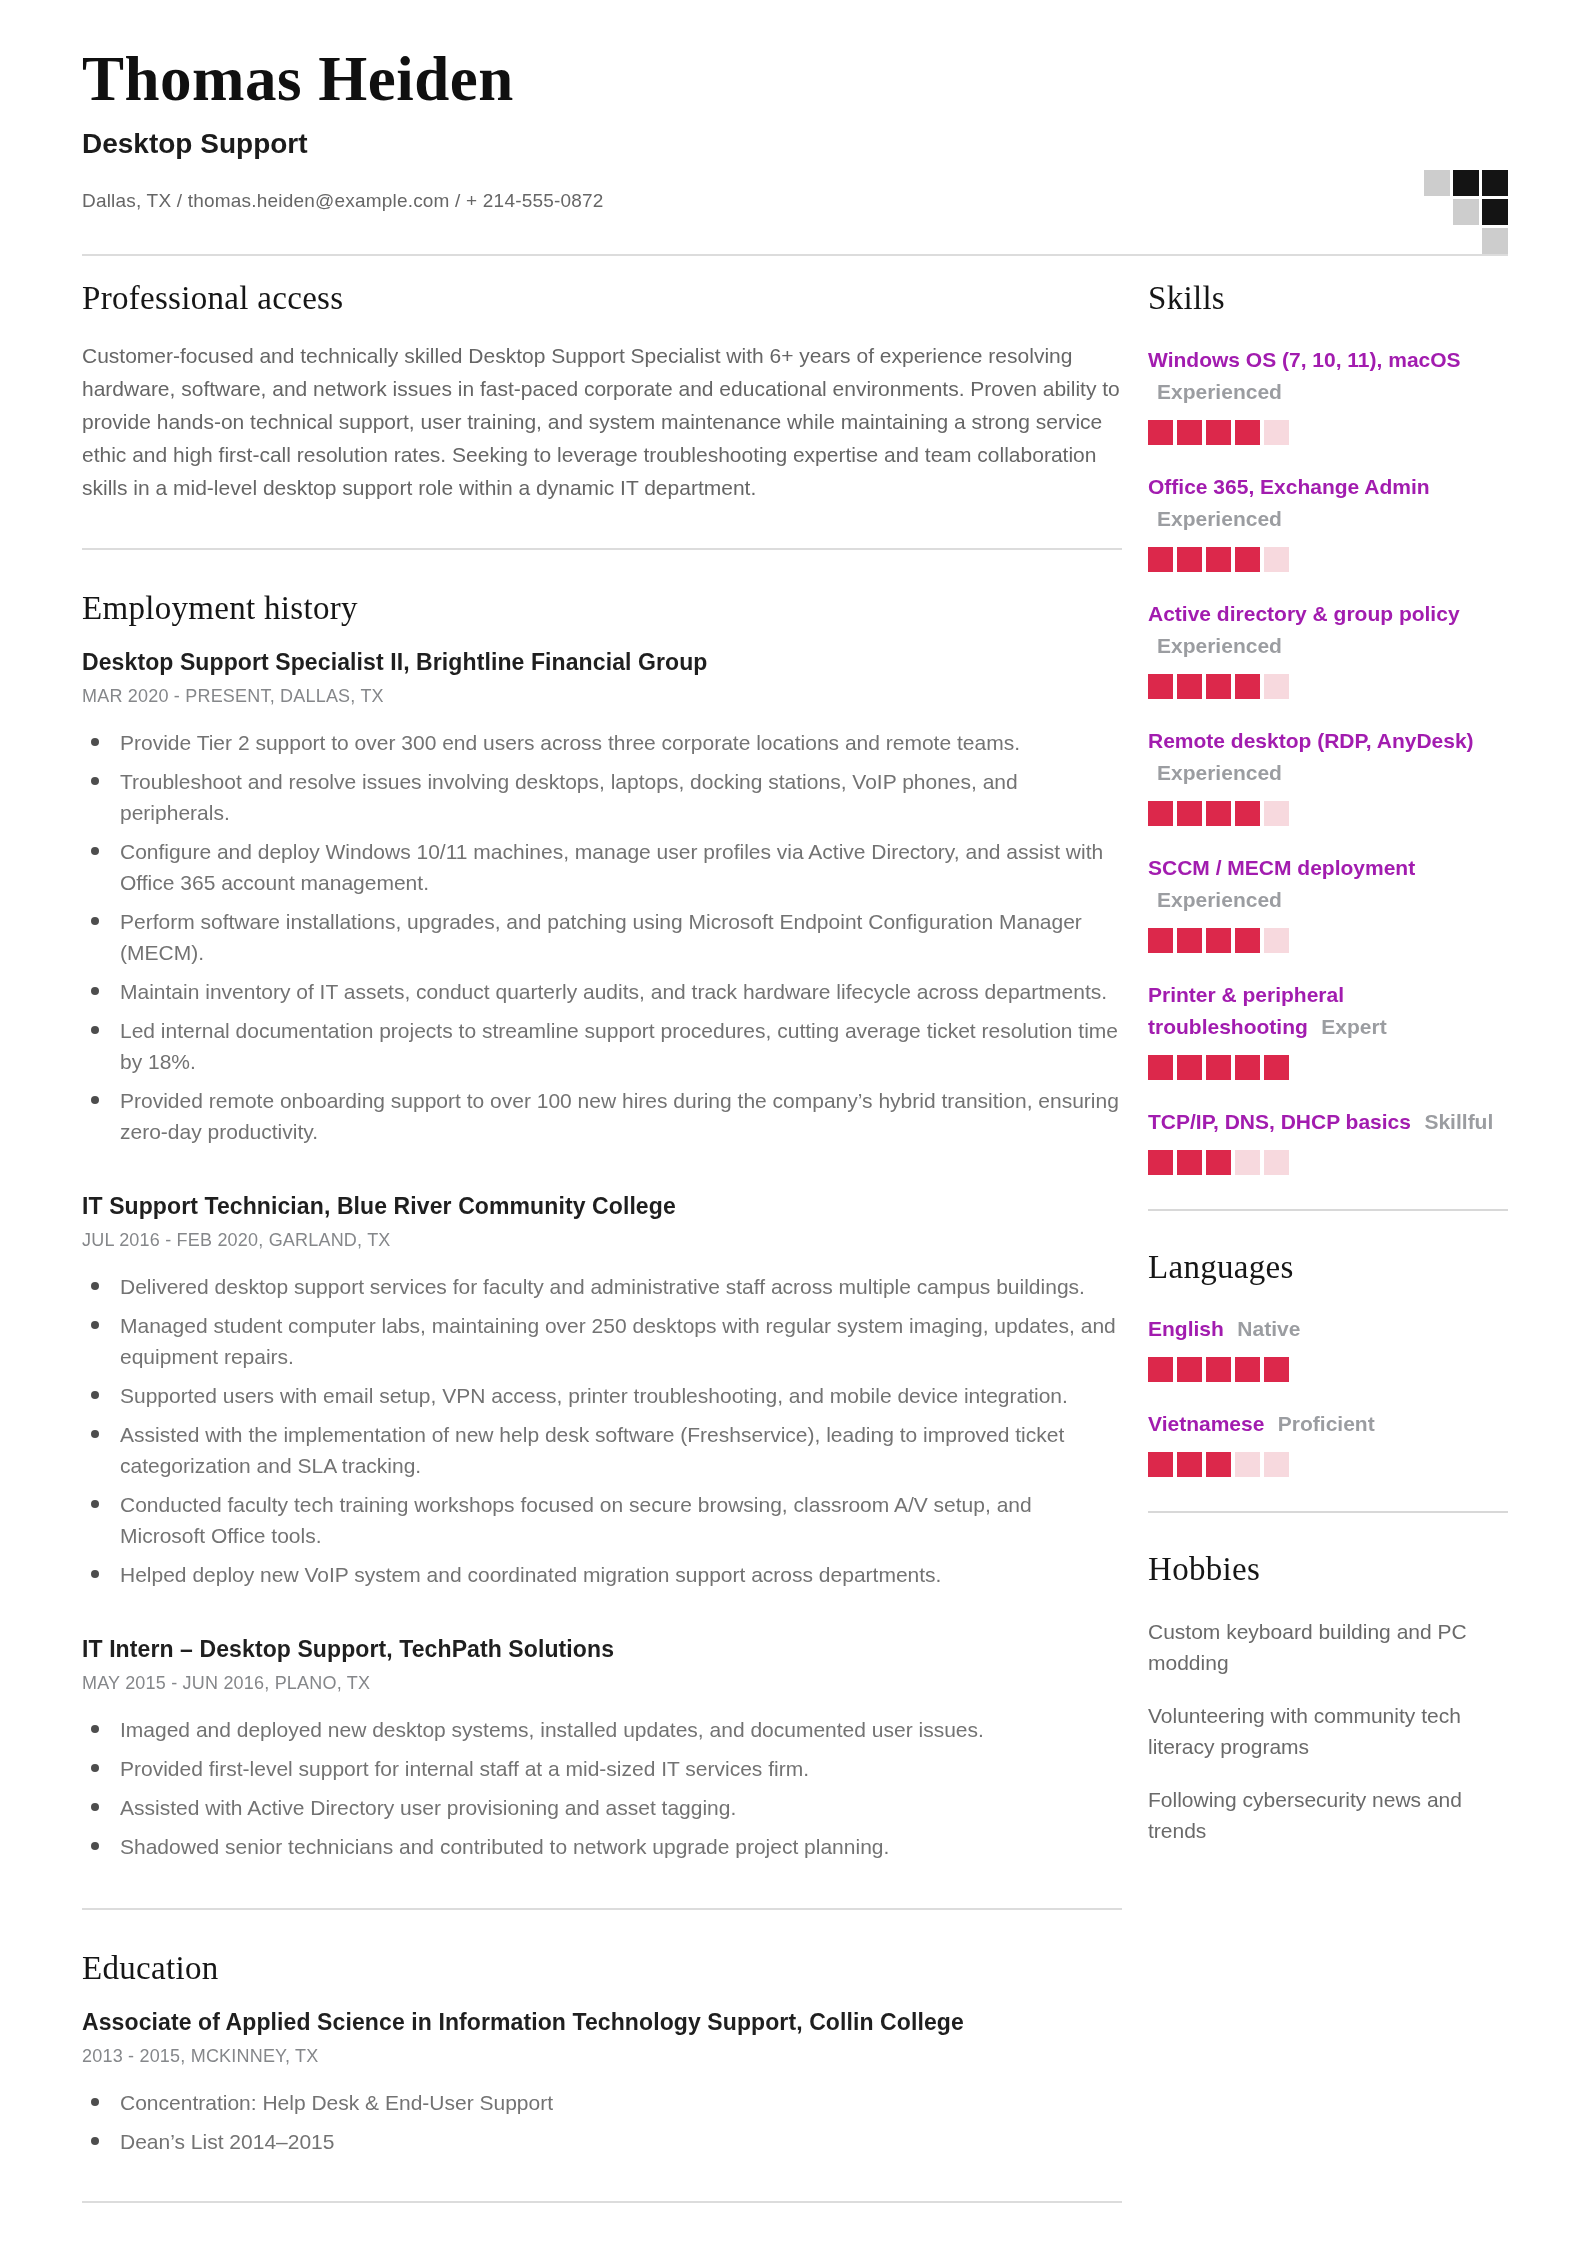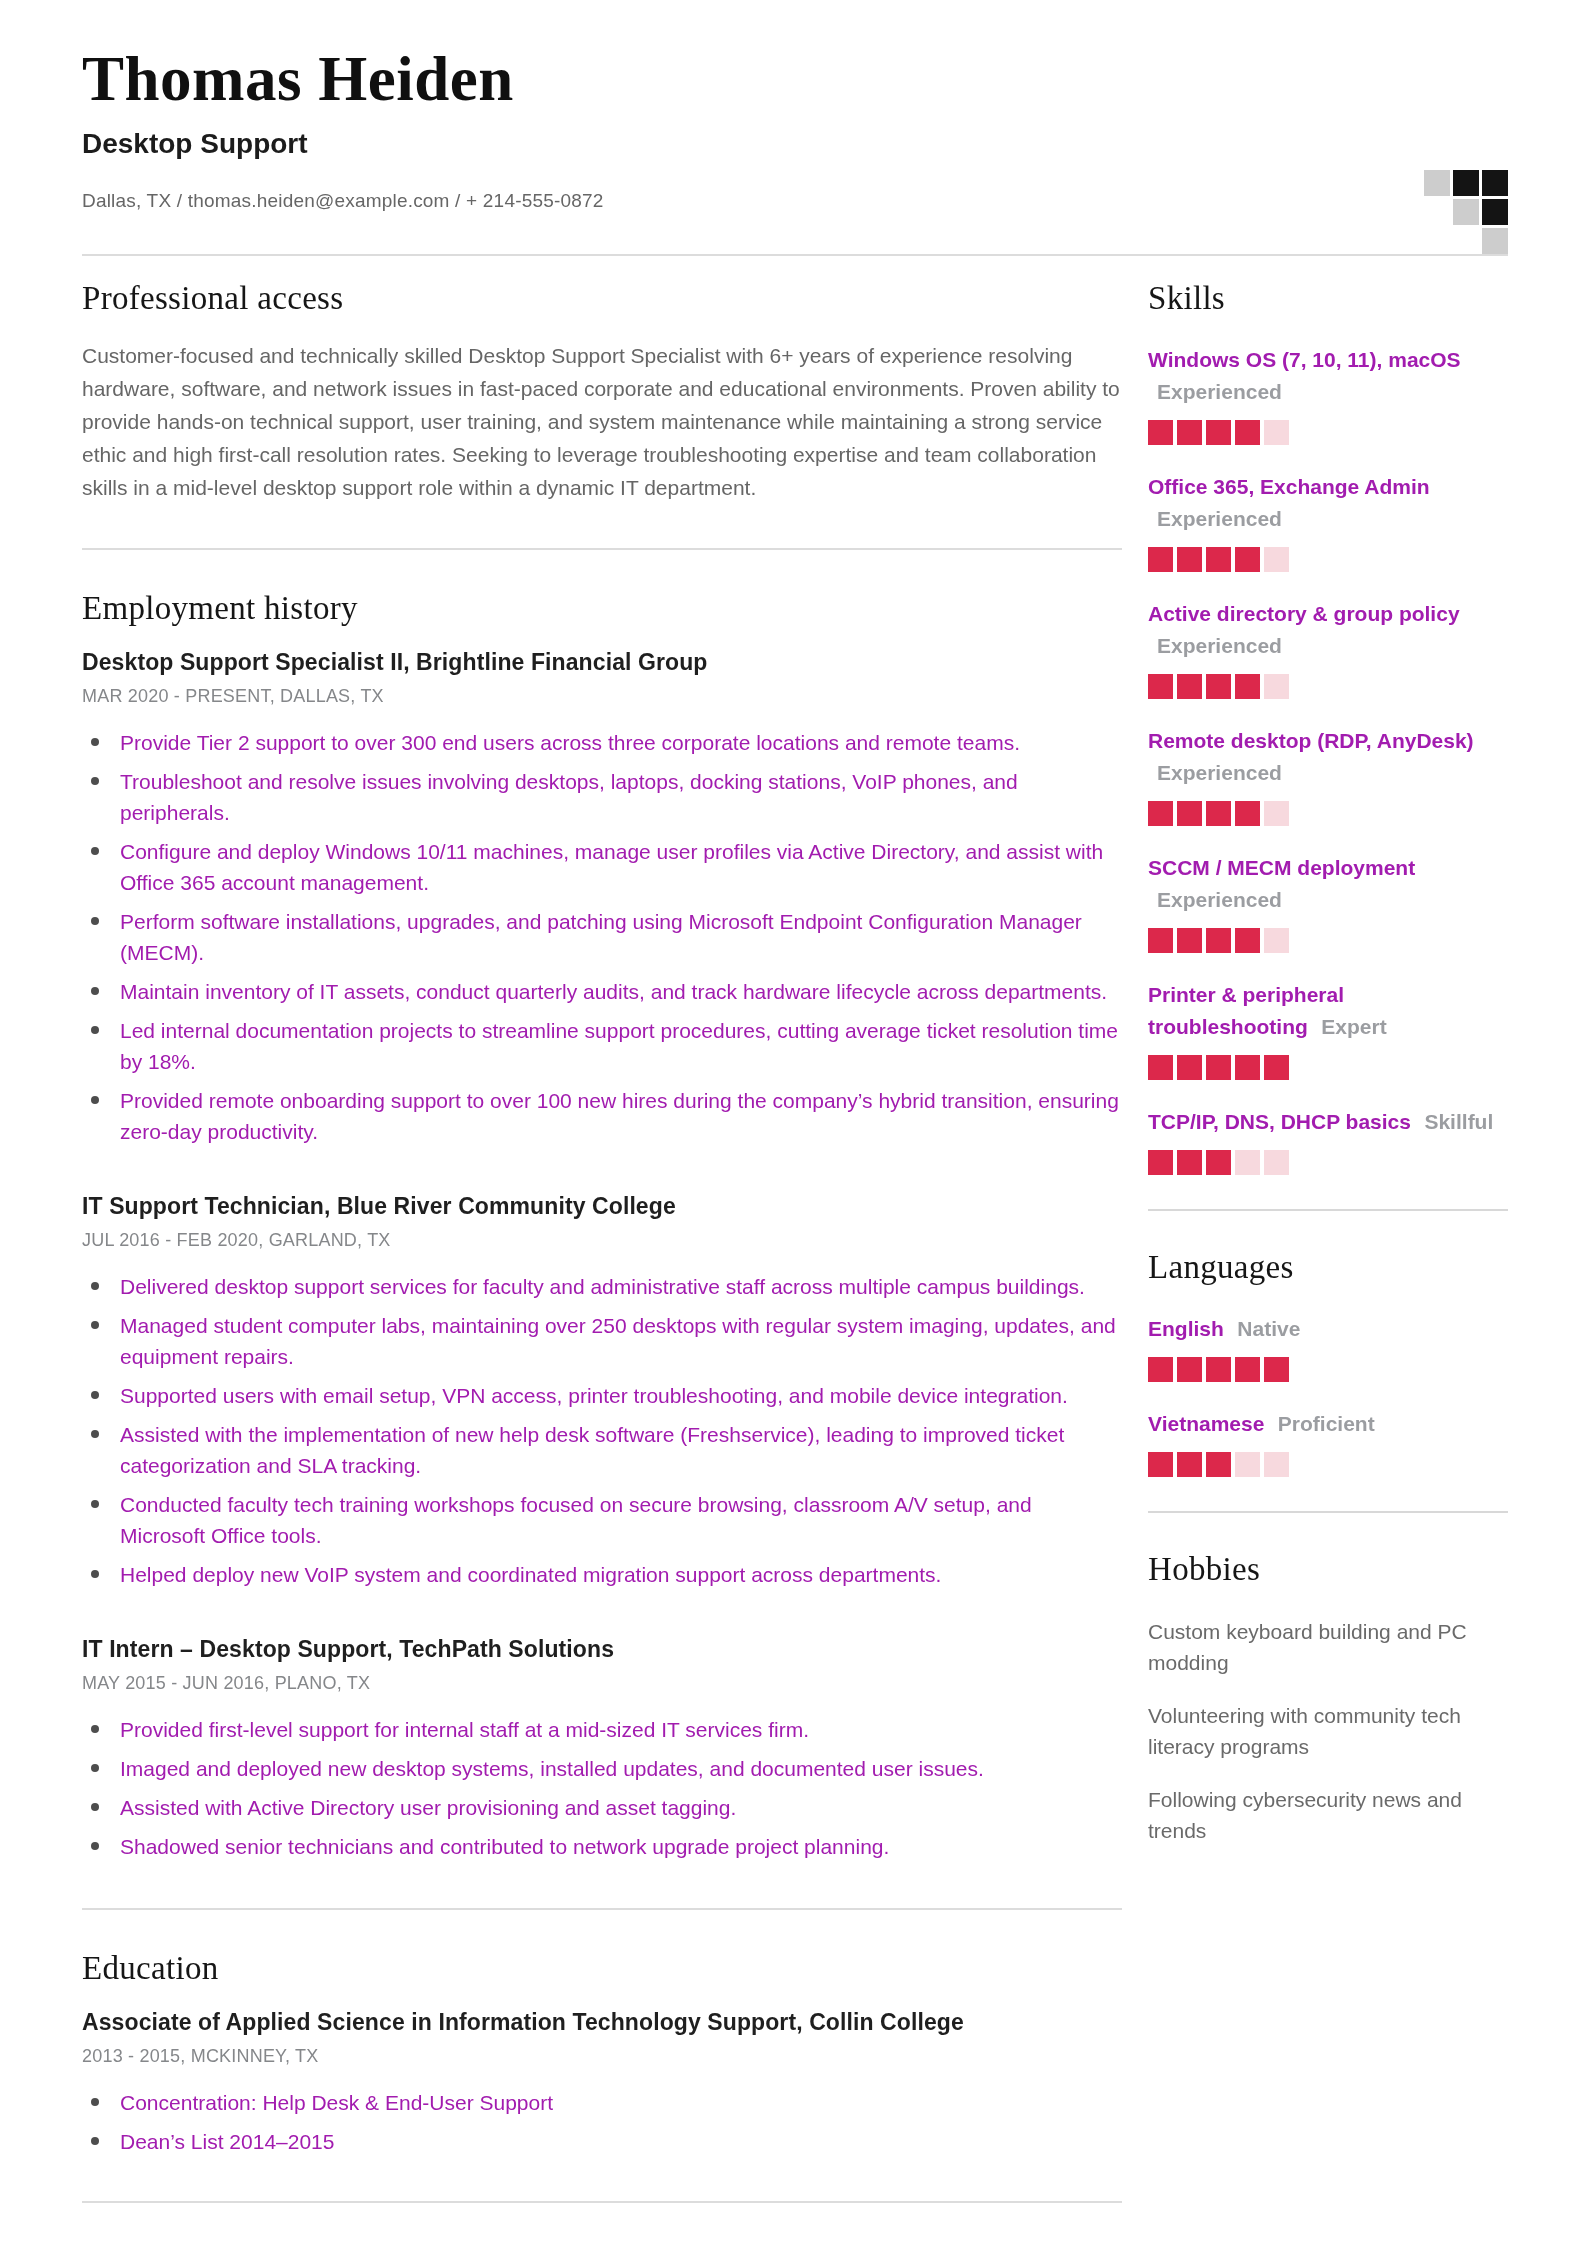--- a/index.html
+++ b/index.html
@@ -38,21 +38,21 @@
   .summary-text{font-size:21px;line-height:33px;color:#666;margin:0}
   .section-rule{border:0;border-top:2px solid #dcdcdc;margin:44px 0 40px}
 
   .job{margin-bottom:46px}
   .job h3,.edu h3{font-size:23px;font-weight:700;color:#1f1f1f;margin:0 0 10px;letter-spacing:.1px}
   .meta{font-size:18px;color:#85878a;margin:0 0 20px;letter-spacing:.2px}
 
   ul.bullets{list-style:none;margin:0;padding:0}
   ul.bullets li{
     position:relative;padding-left:38px;font-size:21px;line-height:31px;
-    color:#a21caf;margin-bottom:8px
+    color:#737373;margin-bottom:8px
   }
   ul.bullets li::before{
     content:"";position:absolute;left:9px;top:11px;width:8px;height:8px;
     border-radius:50%;background:#4d4d4d
   }
 
   
   aside h2{margin-bottom:28px}
   .skill{margin-bottom:27px}
   .skill-head{line-height:30px}
@@ -152,23 +152,23 @@
 
                   <li>Helped deploy new VoIP system and coordinated migration support across departments.</li>
                 </ul>
             </div>
 
             <div class="job">
               <h3>IT Intern – Desktop Support, TechPath Solutions</h3>
               <div class="meta">MAY 2015 - JUN 2016, PLANO, TX</div>
               <ul class="bullets">
 
+                  <li>Imaged and deployed new desktop systems, installed updates, and documented user issues.</li>
+
                   <li>Provided first-level support for internal staff at a mid-sized IT services firm.</li>
-
-                  <li>Imaged and deployed new desktop systems, installed updates, and documented user issues.</li>
 
                   <li>Assisted with Active Directory user provisioning and asset tagging.</li>
 
                   <li>Shadowed senior technicians and contributed to network upgrade project planning.</li>
                 </ul>
             </div>
           </div>
       </section>
 
       <hr class="section-rule">

